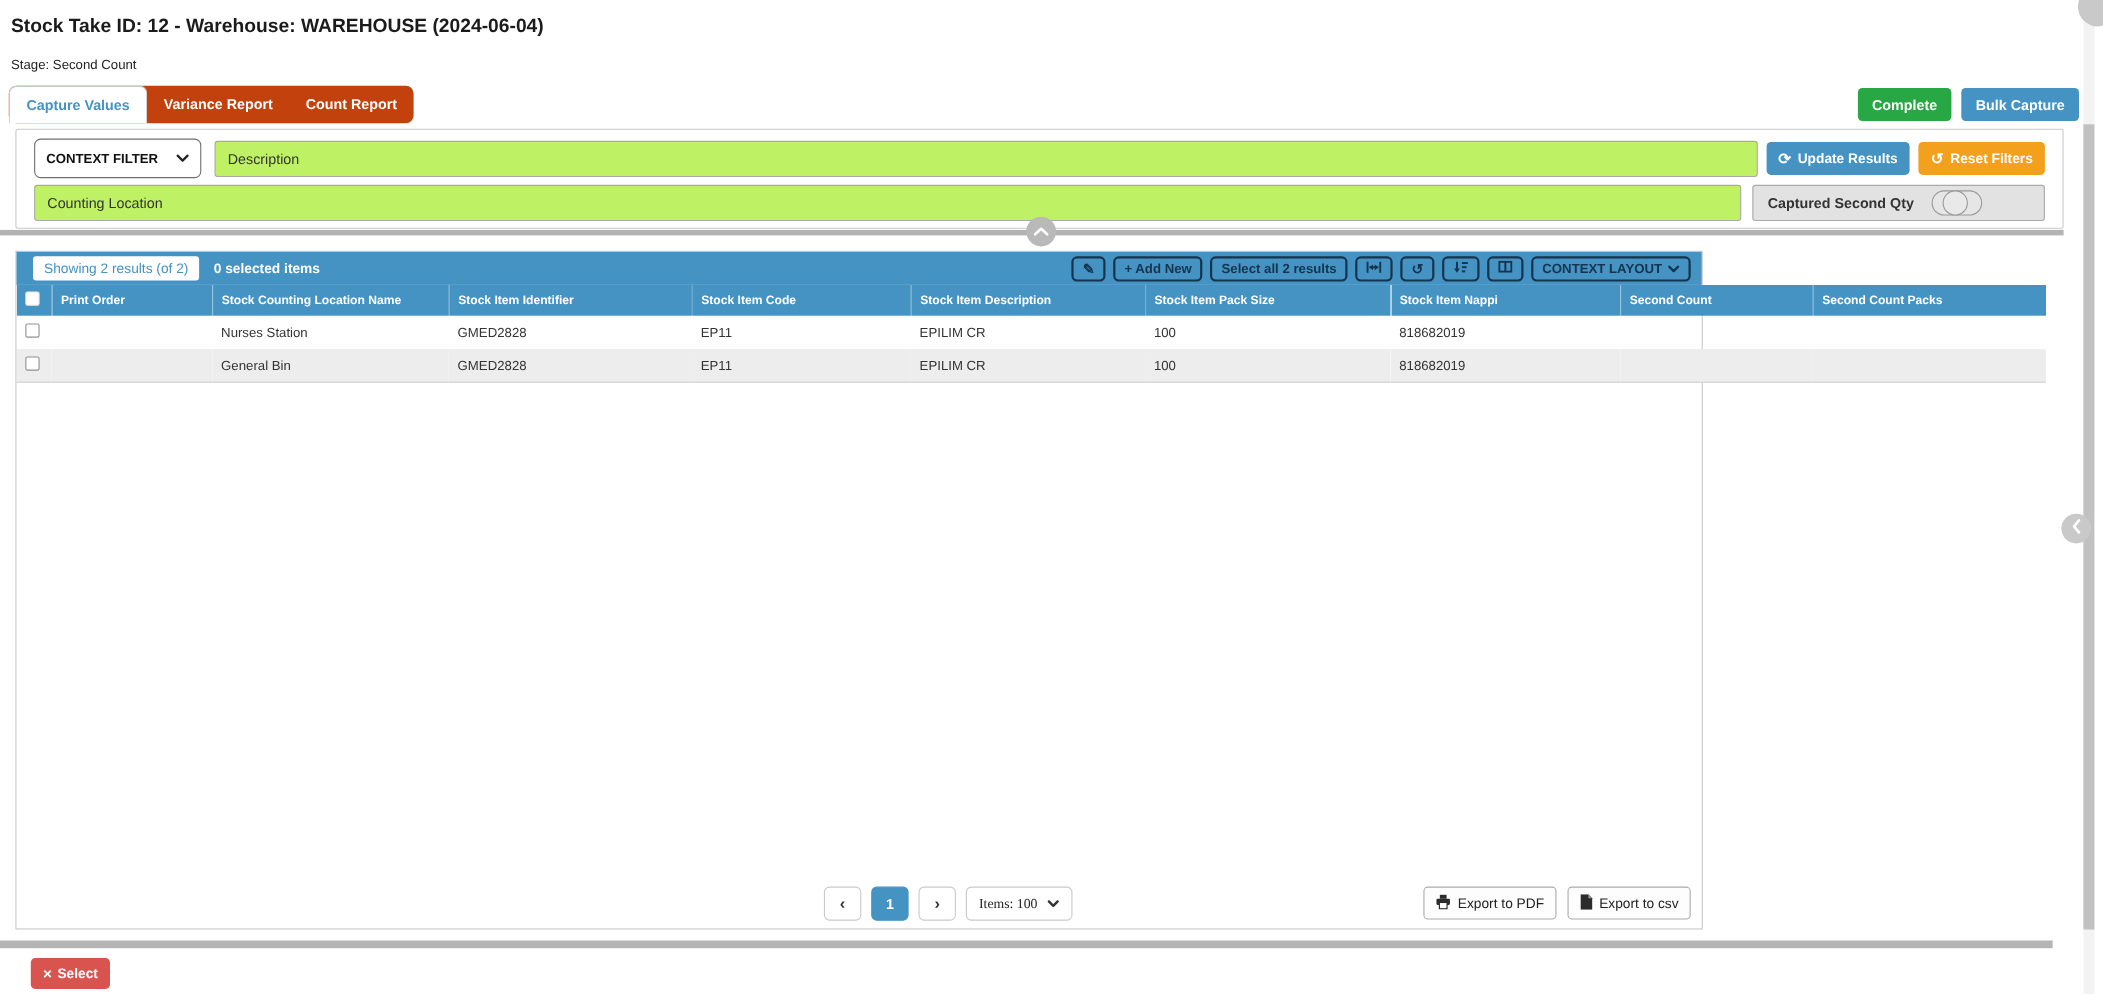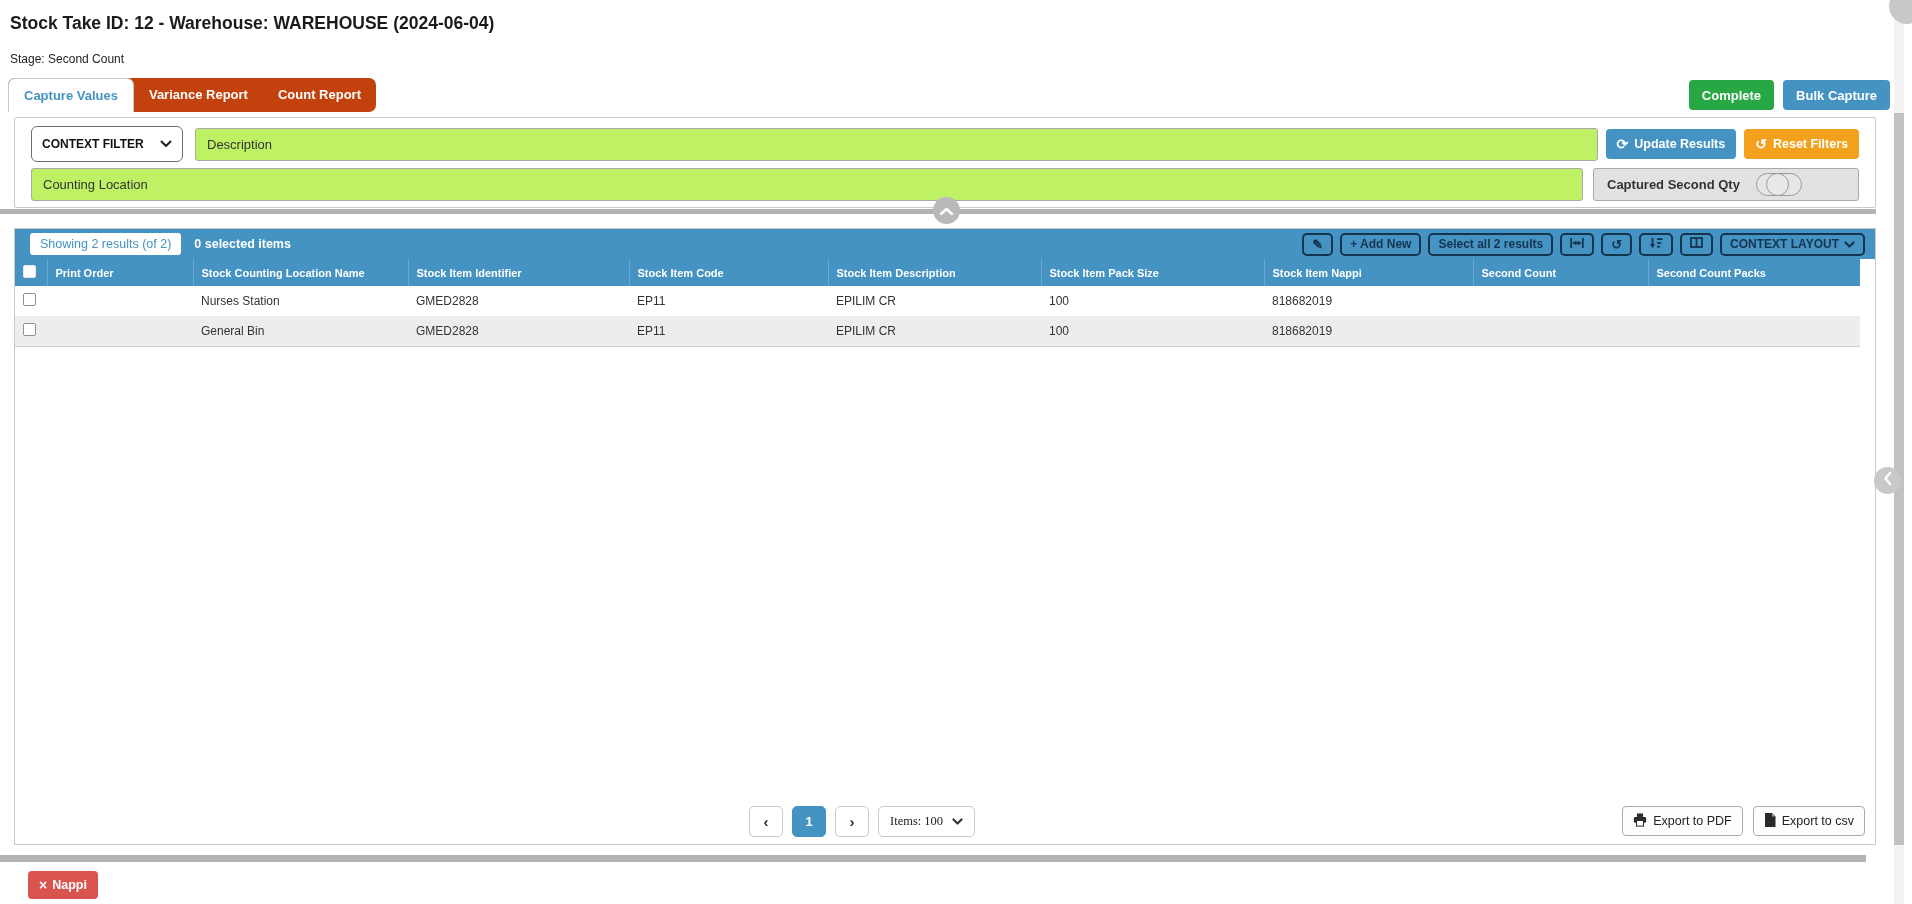--- a/index.html
+++ b/index.html
@@ -41,21 +41,21 @@
   .btn-sm { height:30px; font-size:12.5px; padding:0 11px; }
   .btn-orange { background:#f3a11c; }
   .glyph-icon { font-size:14px; line-height:1; font-weight:bold; }
 
   
   .content-divider { left:0px; top:209px; width:1876px; height:5px; background:#b3b3b3; }
   .round-handle { width:27px; height:27px; border-radius:50%; background:#b9b9b9; display:flex; align-items:center; justify-content:center; cursor:pointer; }
   .collapse-handle { left:933px; top:197px; }
 
   
-  .table-panel { left:14px; top:228px; width:1862px; height:617px; border:1px solid #c9c9c9; background:#fff; }
+  .table-panel { left:14px; top:228px; width:1534px; height:617px; border:1px solid #c9c9c9; background:#fff; }
   .grid-toolbar { height:30px; background:#4493c3; display:flex; align-items:center; padding:0 10px; }
   .results-pill { background:#fff; color:#4493c3; font-size:12.5px; border-radius:3px; padding:4px 10px; margin-left:5px; }
   .selected-text { color:#fff; font-weight:bold; font-size:12.5px; margin-left:13px; }
   .toolbar-spacer { flex:1; }
   .tbtn { border:2px solid #14344f; color:#14344f; background:transparent; border-radius:5px; height:23px; padding:0 8px; display:flex; align-items:center; gap:5px; font-family:inherit; font-weight:bold; font-size:12px; cursor:pointer; margin-left:7px; white-space:nowrap; }
   .tbtn .glyph-icon { font-size:13px; }
 
   table.grid { border-collapse:collapse; table-layout:fixed; width:1845px; }
   .grid th { background:#4493c3; color:#fff; font-size:11px; font-weight:bold; text-align:left; padding:6px 8px; border-right:1px solid #69a9ce; height:26px; cursor:pointer; overflow:hidden; white-space:nowrap; }
   .grid th:last-child { border-right:none; }
@@ -273,21 +273,21 @@
             <path d="M8 0l3.5 3.5H8z" fill="#9a9a9a"></path>
           </svg></span>
       <span>Export to csv</span>
     </button>
   </div>
 </div>
 
 <div class="abs hscrollbar"></div>
 <button class="abs close-btn">
   <span class="glyph-icon">×</span>
-  <span>Nappi</span>
+  <span>Select</span>
 </button>
 
 <div class="abs vtrack"></div>
 <div class="abs vthumb"></div>
 <div class="abs round-handle slide-handle">
   <span><svg width="9" height="15">
         <polyline points="7,2 2.5,7.5 7,13" fill="none" stroke="#fff" stroke-width="2.4" stroke-linecap="round" stroke-linejoin="round"></polyline>
       </svg></span>
 </div>
 <div class="abs corner-circle"></div>

